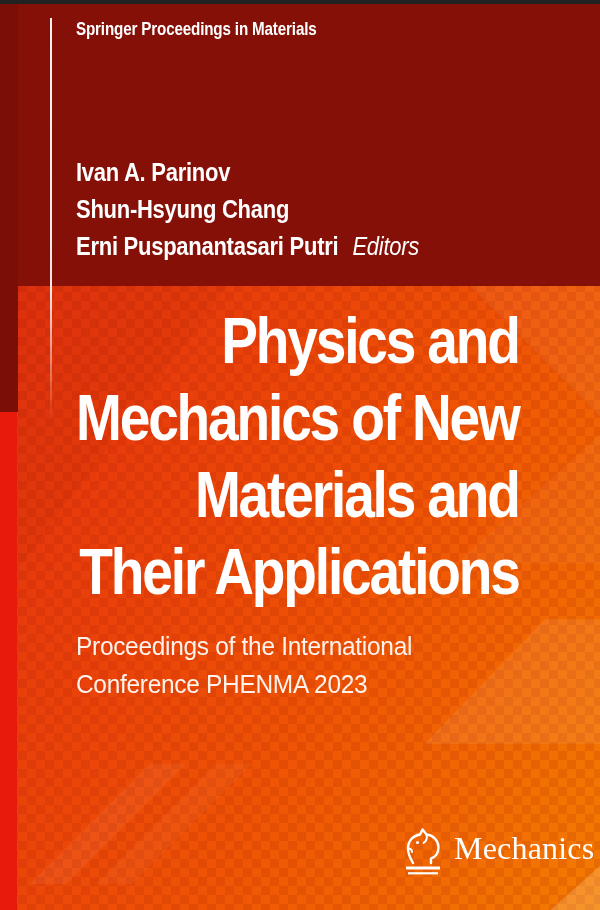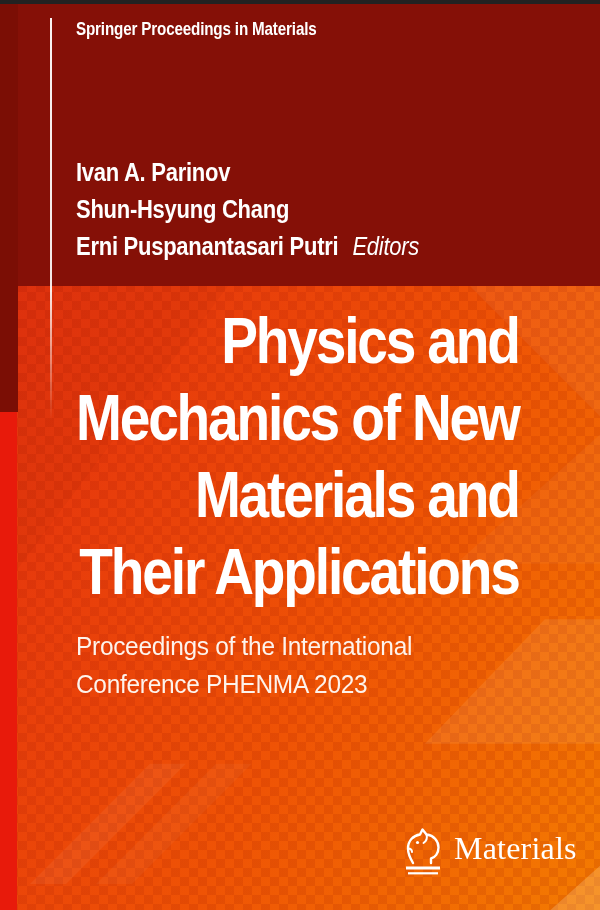--- a/index.html
+++ b/index.html
@@ -108,16 +108,16 @@
     <svg width="44" height="50" viewBox="0 0 44 50">
       <g fill="none" stroke="#ffffff" stroke-width="2.4" stroke-linecap="round" stroke-linejoin="round">
         <path d="M12 37 C9 32 7 27 7 22.5 C7 15 12 9.5 19 8.5 L21.5 3.5 L25.5 8.5 C33 9.5 37.5 15 37.5 21.5 C37.5 27.5 34 31.5 30 32.5 L30 37"></path>
         <path d="M25.5 8.5 C26.5 12 25.5 15 22.5 17" stroke-width="2"></path>
         <path d="M7 22.5 C9.5 22.5 11 24 11 26" stroke-width="2"></path>
       </g>
       <circle cx="16.5" cy="16.5" r="1.6" fill="#ffffff"></circle>
       <rect x="5" y="40.5" width="34" height="3" fill="#ffffff"></rect>
       <rect x="7" y="46.2" width="30" height="2.2" fill="#ffffff"></rect>
     </svg>
-    <span class="logo-text">Materials</span>
+    <span class="logo-text">Mechanics</span>
   </div>
 
 </div>
 
 </body></html>

